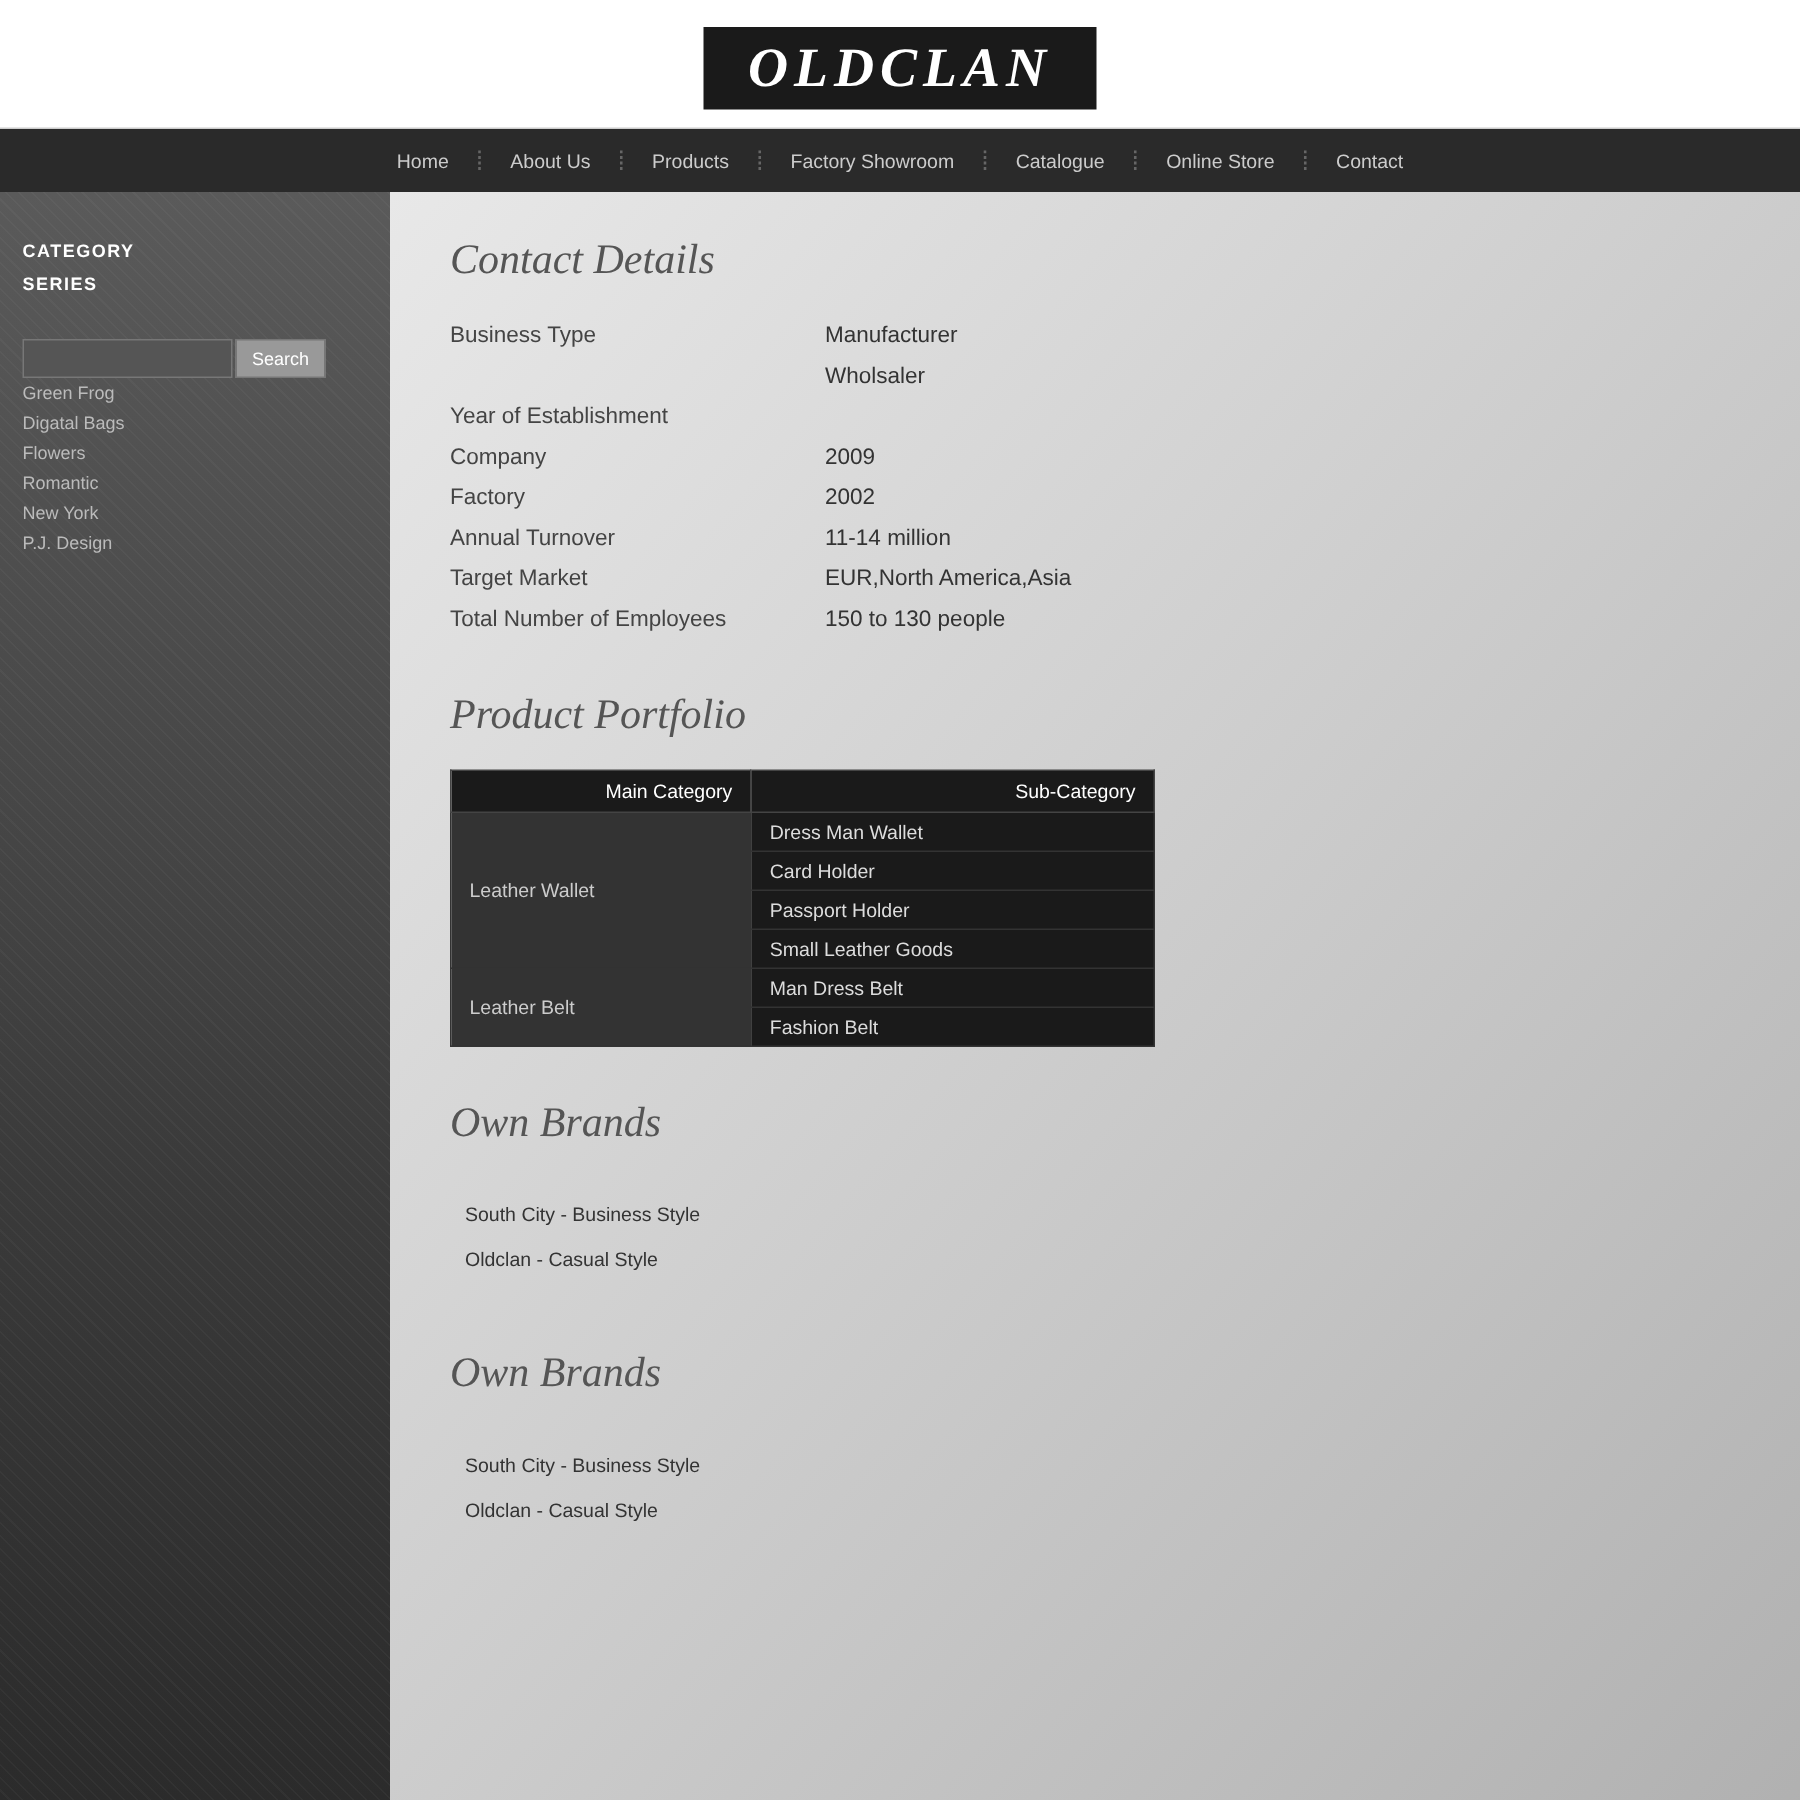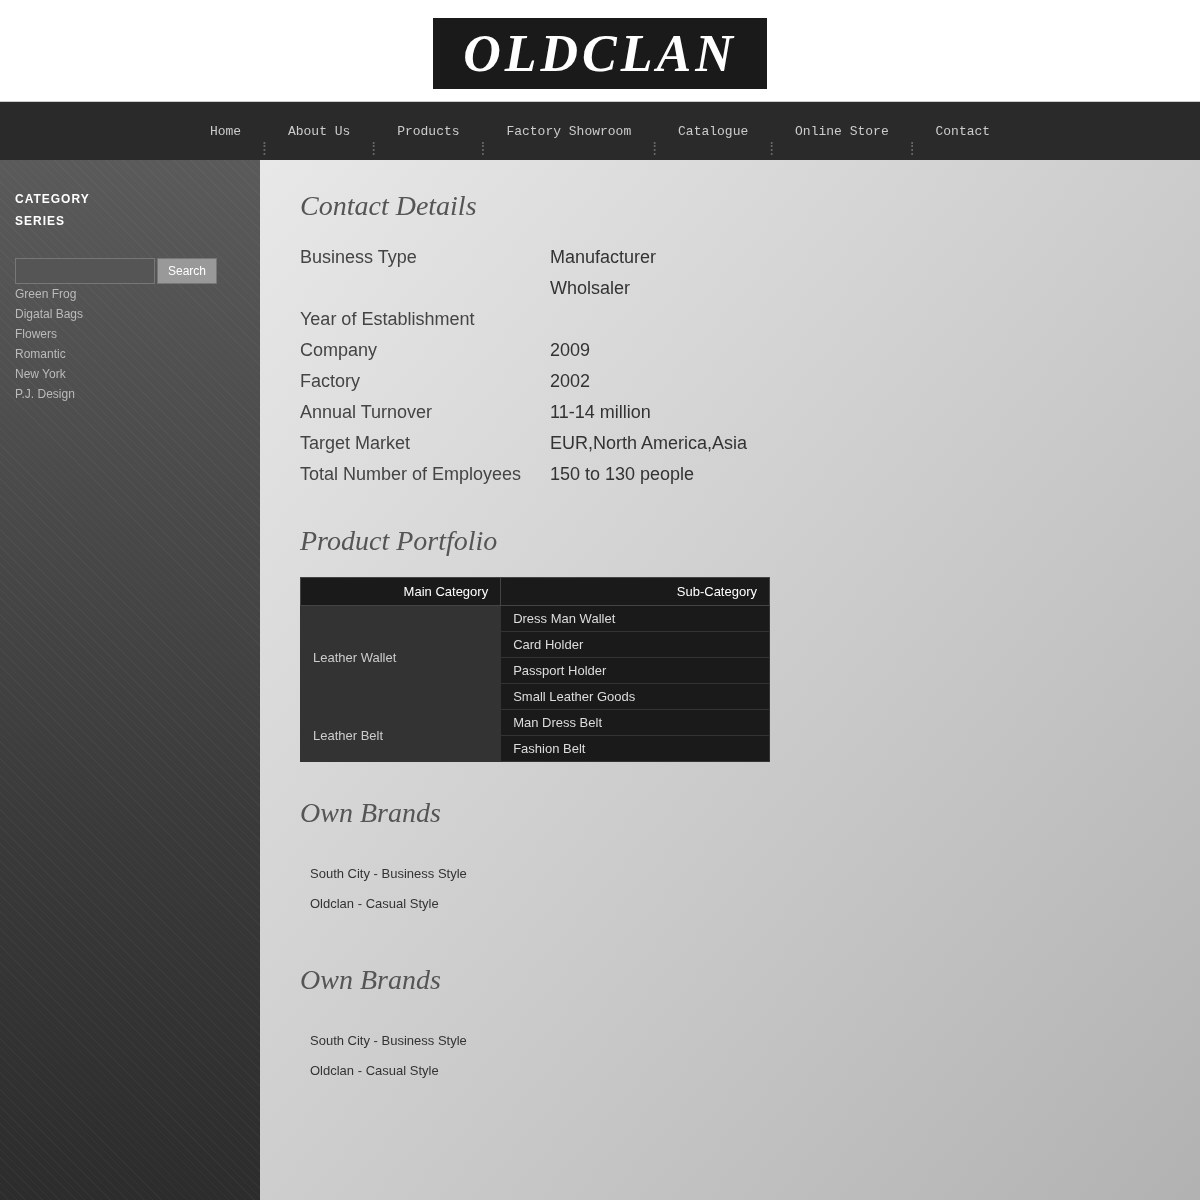--- a/index.html
+++ b/index.html
@@ -15,36 +15,35 @@
     #header {
       background: #fff;
       text-align: center;
       padding: 18px 0 12px;
       border-bottom: 1px solid #ccc;
     }
     #logo-text {
       display: inline-block;
       background: #1a1a1a;
       color: #fff;
-      font-size: 52px;
+      font-size: 37px;
       font-weight: 900;
       font-family: 'Georgia', serif;
       letter-spacing: 4px;
       padding: 6px 30px;
       font-style: italic;
     }
 
     
     #nav {
       background: #2a2a2a;
       display: flex;
-      align-items: flex-end;
+      align-items: center;
       justify-content: center;
-      height: 58px;
-      font-family: Liberation Mono, monospace;
+      height: 42px;
     }
     .nav-item {
       display: flex;
       align-items: center;
       color: #ccc;
       font-size: 13px;
       padding: 0 18px;
       cursor: pointer;
       height: 100%;
     }
@@ -137,21 +136,21 @@
     
     .contact-table {
       width: 100%;
       border-collapse: collapse;
       margin-bottom: 10px;
     }
     .contact-table td {
       padding: 5px 10px 5px 0;
       vertical-align: top;
       color: #333;
-      font-size: 18px;
+      font-size: 15px;
     }
     .contact-table td:first-child {
       width: 250px;
       color: #444;
     }
     .contact-table td:last-child {
       color: #333;
     }
 
     

